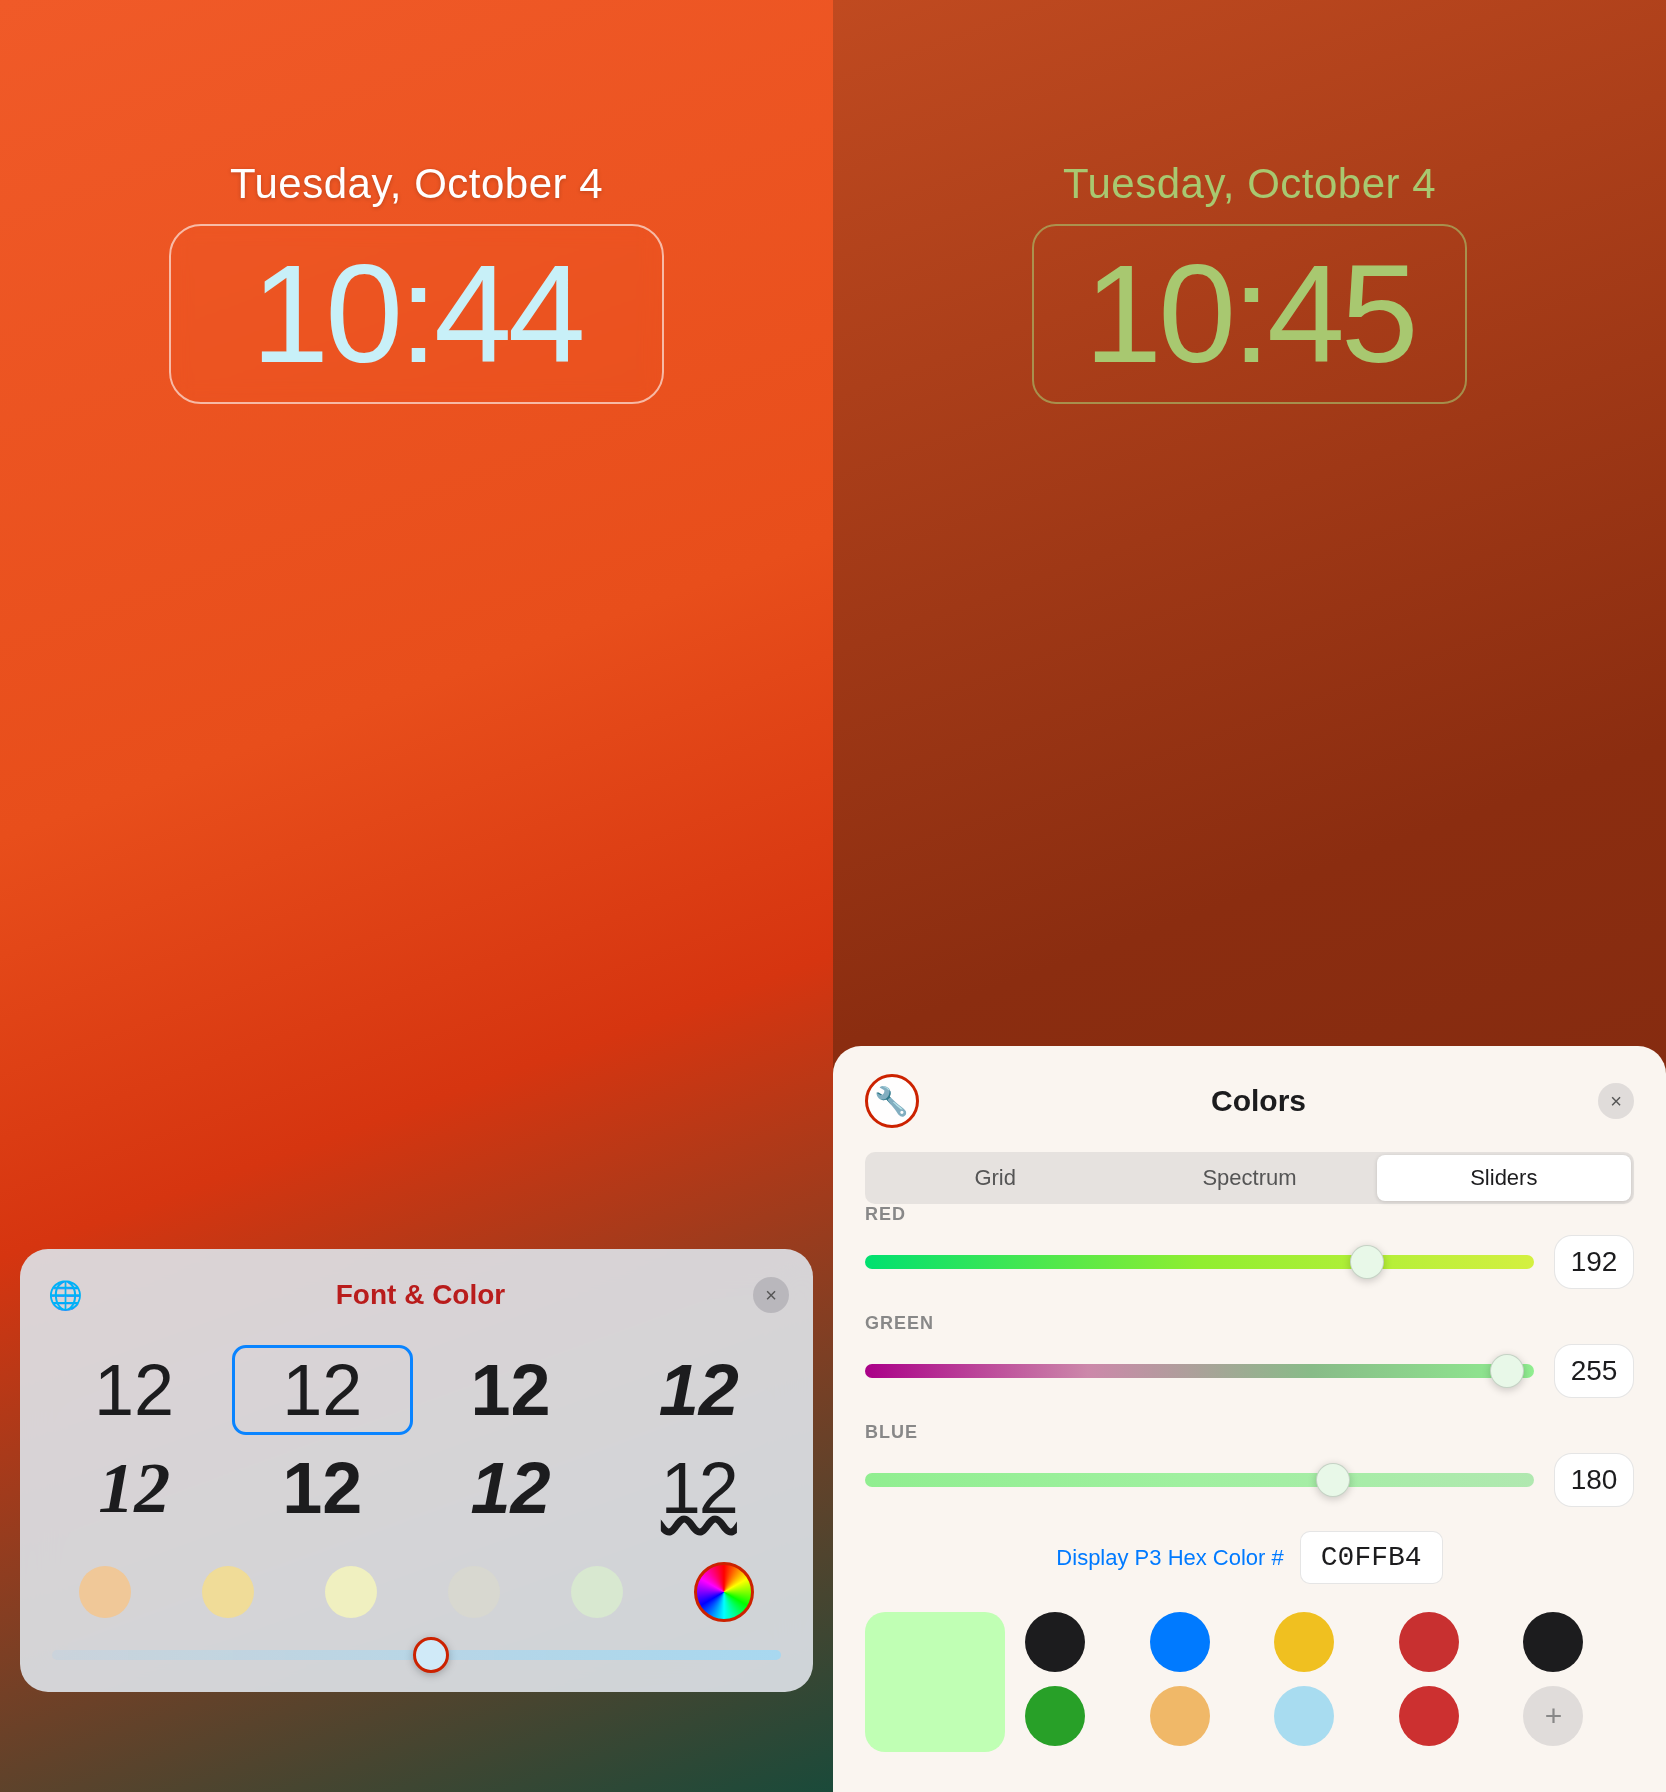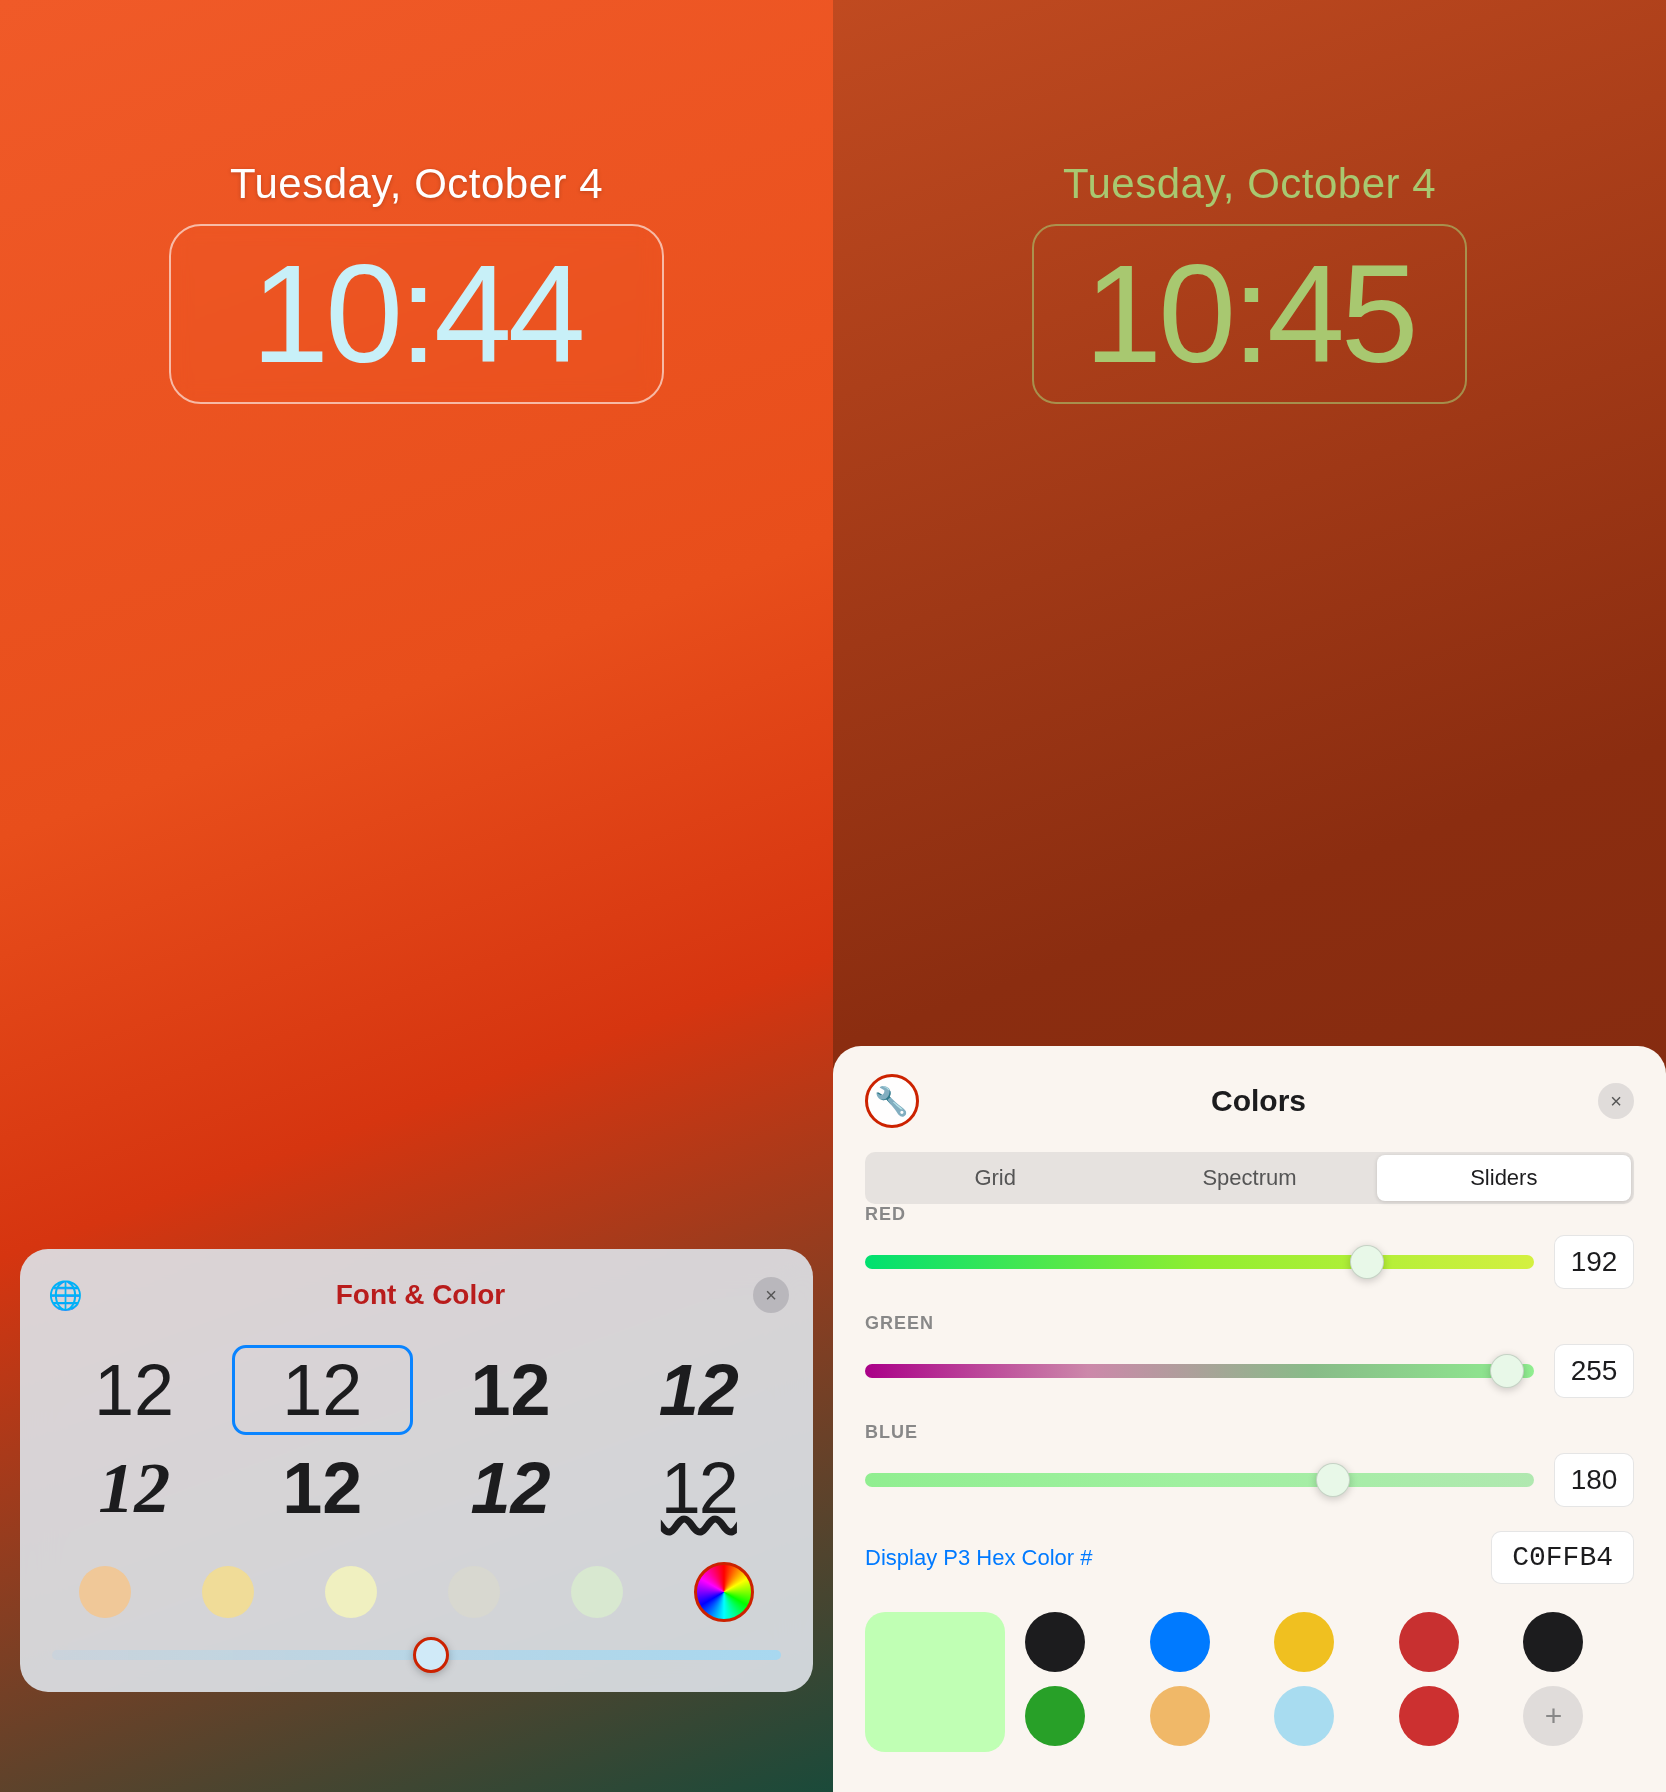--- a/index.html
+++ b/index.html
@@ -367,29 +367,29 @@
     .blue-track {
       background: linear-gradient(to right, #90ee90, #a0f0a0, #b0e8b0);
     }
 
     .slider-value {
       width: 80px;
       text-align: center;
       font-size: 28px;
       color: #1c1c1e;
       background: #fff;
-      border-radius: 10px;
+      border-radius: 18px;
       padding: 10px 8px;
       border: 1px solid rgba(0,0,0,0.1);
     }
 
     .hex-row {
       display: flex;
       align-items: center;
-      justify-content: space-between;
+      justify-content: center;
       gap: 16px;
       margin-bottom: 28px;
     }
 
     .hex-label {
       font-size: 22px;
       color: #007aff;
       cursor: pointer;
     }
 

